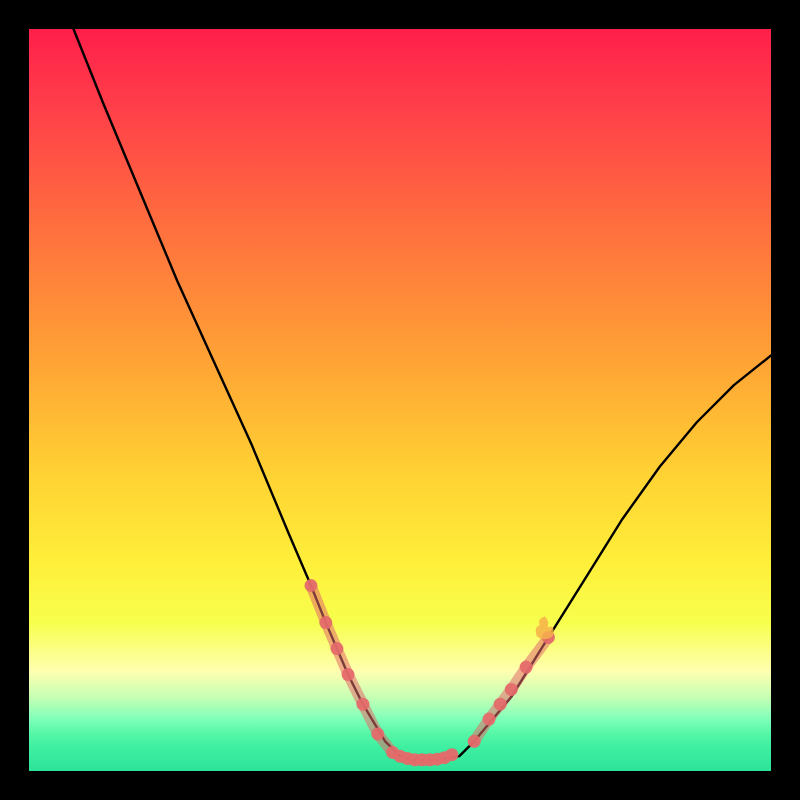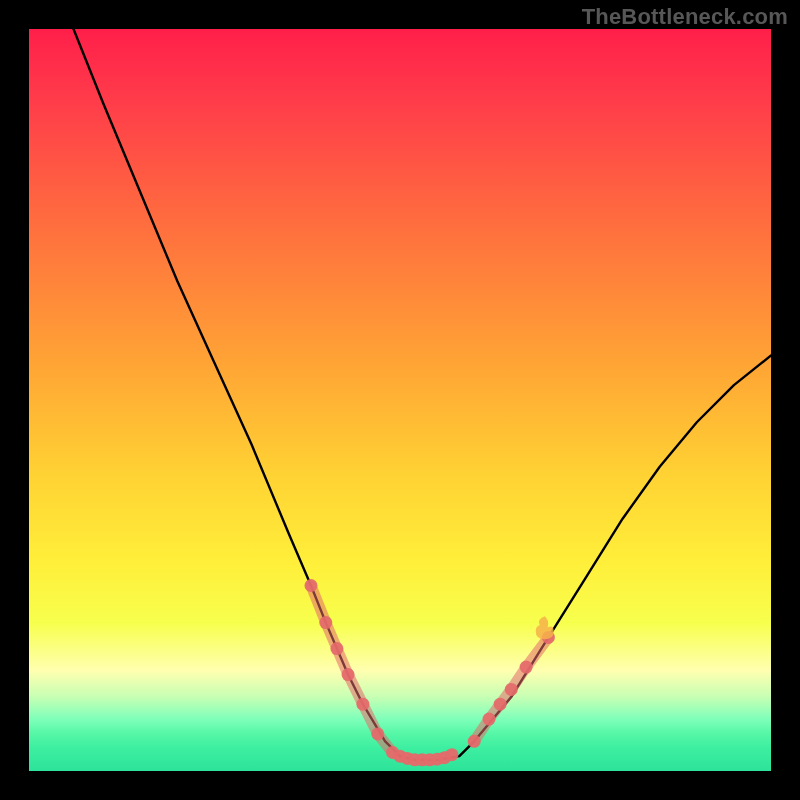--- a/index.html
+++ b/index.html
@@ -52,21 +52,20 @@
     position: absolute;
     inset: 0;
     width: 742px;
     height: 742px;
   }
 </style>
 </head>
 <body>
 
 <div class="frame">
-  <div class="watermark">TheBottleneck.com</div>
   <div class="plot">
     <div class="gradient"></div>
     <svg class="curve" viewBox="0 0 742 742" preserveAspectRatio="none">
       <g id="gen-curve">
           <path d="M44.52 0.00 L74.20 74.20 L111.30 163.24 L148.40 252.28 L185.50 333.90 L222.60 415.52 L259.70 504.56 L281.96 556.50 L296.80 593.60 L319.06 645.54 L333.90 675.22 L356.16 712.32 L371.00 727.16 L385.84 730.87 L408.10 730.87 L430.36 727.16 L445.20 712.32 L482.30 667.80 L519.40 608.44 L556.50 549.08 L593.60 489.72 L630.70 437.78 L667.80 393.26 L704.90 356.16 L742.00 326.48" fill="none" stroke="#000000" stroke-width="2.4" stroke-linecap="round" stroke-linejoin="round"></path>
         </g>
       <g id="gen-markers">
           <path d="M445.20 712.32 L460.04 690.06 L471.17 675.22 L482.30 660.38 L497.14 638.12 L519.40 608.44" fill="none" stroke="#e46a6a" stroke-width="11" stroke-linecap="round" stroke-opacity="0.55"></path>
           <path d="M371.00 727.16 L378.42 729.39 L385.84 730.87 L393.26 730.87 L400.68 730.87 L408.10 730.13 L415.52 728.64 L422.94 725.68" fill="none" stroke="#e46a6a" stroke-width="11" stroke-linecap="round" stroke-opacity="0.55"></path>
           <path d="M281.96 556.50 L296.80 593.60 L307.93 619.57 L319.06 645.54 L333.90 675.22 L348.74 704.90 L363.58 723.45" fill="none" stroke="#e46a6a" stroke-width="11" stroke-linecap="round" stroke-opacity="0.55"></path>

